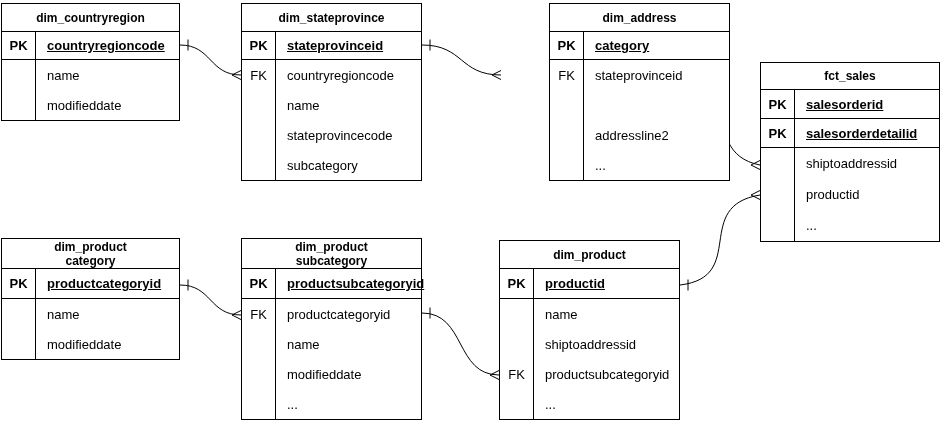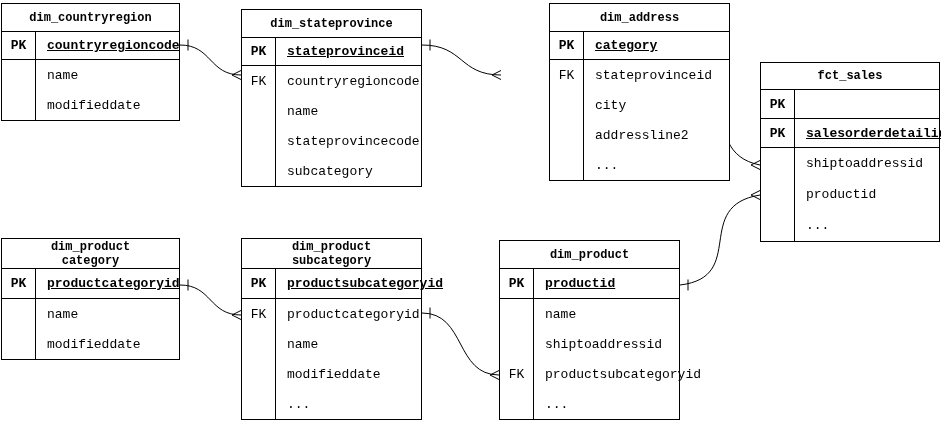--- a/index.html
+++ b/index.html
@@ -1,18 +1,18 @@
 <!DOCTYPE html>
 <html><head>
 <meta charset="utf-8">
 <style>
   html,body { margin:0; padding:0; background:#ffffff; }
   .canvas {
     position:relative; width:941px; height:421px; background:#ffffff;
-    font-family:Liberation Mono, monospace; color:#000; overflow:hidden;
+    font-family:Liberation Sans, sans-serif; color:#000; overflow:hidden;
   }
   svg.wires { position:absolute; left:0; top:0; z-index:1; }
   .tbl {
     position:absolute; z-index:2; box-sizing:border-box;
     border:1px solid #000; background:#fff; font-size:13px;
   }
   .title {
     display:flex; flex-direction:column; align-items:center; justify-content:center;
     font-weight:bold; font-size:12px; line-height:14px; text-align:center;
     border-bottom:1px solid #000; box-sizing:border-box;
@@ -82,21 +82,21 @@
     <div class="row h30">
       <div class="key"></div>
       <div class="field">name</div>
     </div>
     <div class="row h30">
       <div class="key"></div>
       <div class="field">modifieddate</div>
     </div>
   </div>
 
-  <div class="tbl" style="left:241px;top:9px;width:181px;">
+  <div class="tbl" style="left:241px;top:3px;width:181px;">
     <div class="title h28">
       <span>dim_stateprovince</span>
     </div>
     <div class="row pkrow h28">
       <div class="key">PK</div>
       <div class="field">stateprovinceid</div>
     </div>
     <div class="row h30">
       <div class="key">FK</div>
       <div class="field">countryregioncode</div>
@@ -122,38 +122,38 @@
     <div class="row pkrow h28">
       <div class="key">PK</div>
       <div class="field">category</div>
     </div>
     <div class="row h30">
       <div class="key">FK</div>
       <div class="field">stateprovinceid</div>
     </div>
     <div class="row h30">
       <div class="key"></div>
-      <div class="field">city</div>
     </div>
     <div class="row h30">
       <div class="key"></div>
       <div class="field">addressline2</div>
     </div>
     <div class="row h30">
       <div class="key"></div>
       <div class="field">...</div>
     </div>
   </div>
 
   <div class="tbl" style="left:760px;top:62px;width:180px;">
     <div class="title h27">
       <span>fct_sales</span>
     </div>
     <div class="row pkrow h29">
       <div class="key">PK</div>
+      <div class="field">salesorderid</div>
     </div>
     <div class="row pkrow h29">
       <div class="key">PK</div>
       <div class="field">salesorderdetailid</div>
     </div>
     <div class="row h31">
       <div class="key"></div>
       <div class="field">shiptoaddressid</div>
     </div>
     <div class="row h31">

